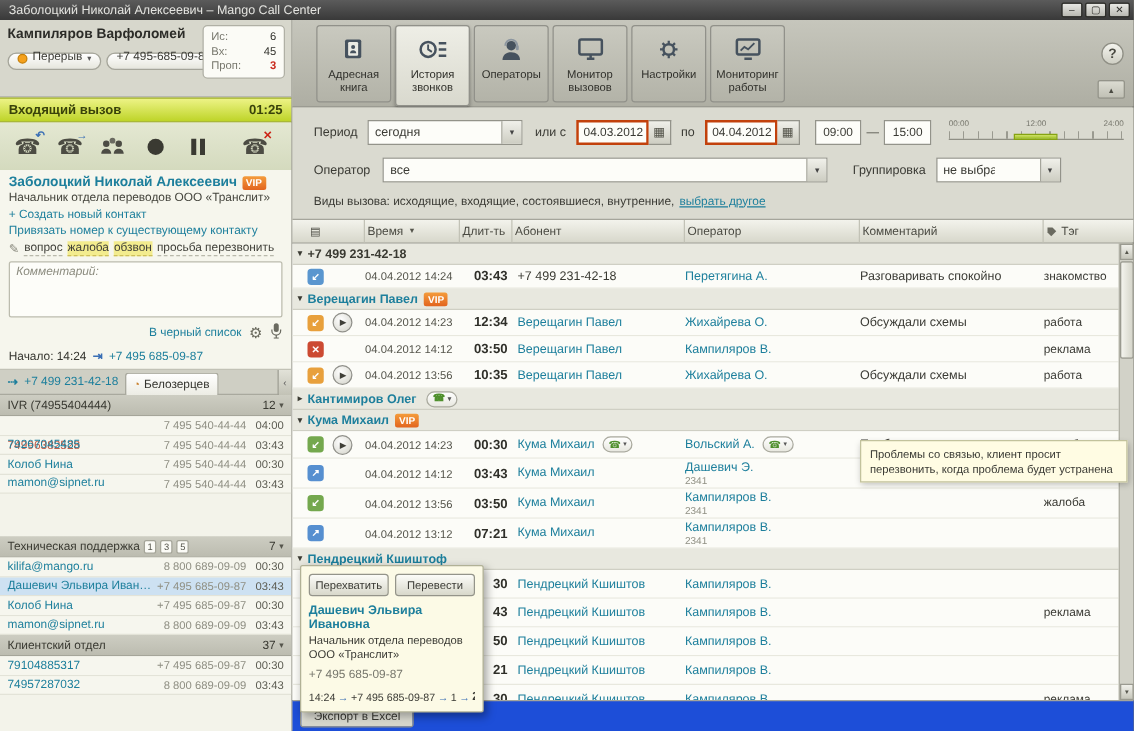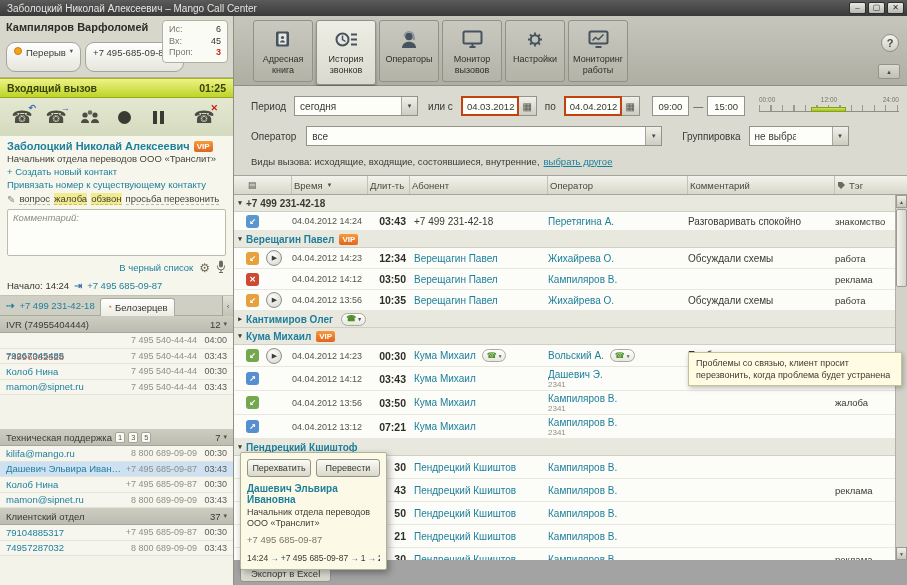--- a/index.html
+++ b/index.html
@@ -8,21 +8,21 @@
 
 .titlebar{position:absolute;top:0;left:0;right:0;height:16px;background:linear-gradient(#5b5b5b,#393939);display:flex;align-items:center;padding:0 3px 0 7px;z-index:40;}
 .titlebar .title{color:#e4e4e0;font-size:10px;flex:1;white-space:nowrap;overflow:hidden;}
 .winbtns{display:flex;gap:2px;}
 .winbtn{width:17px;height:12px;background:linear-gradient(#e8e8e4,#b9b9b2);border:1px solid #2e2e2a;border-radius:2px;font-size:8px;line-height:10px;text-align:center;color:#2e2e2a;cursor:default;}
 
 .sidebar{position:absolute;top:16px;left:0;width:234px;bottom:0;background:#e8e8df;border-right:1px solid #8f8f85;}
 .agent-panel{position:absolute;top:0;left:0;right:0;height:62px;background:#d7d7cc;border-bottom:1px solid #b0b0a5;padding:5px 6px;}
 .agent-name{font-size:11px;font-weight:bold;color:#2c2c28;}
 .agent-controls{position:absolute;left:6px;top:26px;display:flex;gap:4px;}
-.dd{display:flex;align-items:flex-start;gap:4px;height:30px;padding:4px 7px;background:linear-gradient(#ffffff,#e6e6dd);border:1px solid #a5a59a;border-radius:9px;font-size:9.5px;color:#3a3a34;cursor:default;}
+.dd{display:flex;align-items:flex-end;gap:4px;height:14px;padding:4px 7px;background:linear-gradient(#ffffff,#e6e6dd);border:1px solid #a5a59a;border-radius:9px;font-size:9.5px;color:#3a3a34;cursor:default;}
 .dot{width:8px;height:8px;border-radius:50%;background:#f5a11c;border:1px solid #c57f08;}
 .caret{font-size:6.5px;color:#555;}
 .stats{position:absolute;top:4px;right:5px;width:66px;background:#fbfbf6;border:1px solid #b0b0a5;border-radius:4px;padding:3px 6px;}
 .stats .row{display:flex;justify-content:space-between;font-size:9px;color:#77776d;line-height:11.5px;}
 .stats .val{color:#35352f;}
 .stats .val.red{color:#c92a1d;font-weight:bold;}
 .incoming-bar{position:absolute;top:62px;left:0;right:0;height:20px;background:linear-gradient(#edf386,#bed428);border-top:1px solid #a3b517;border-bottom:1px solid #98aa10;display:flex;align-items:center;justify-content:space-between;padding:0 7px;font-size:10.5px;font-weight:bold;color:#39420a;}
 .call-controls{position:absolute;top:82px;left:0;right:0;height:38px;background:linear-gradient(#e4e8d2,#d4dabe);display:flex;align-items:center;gap:6px;padding:0 8px;}
 .ctl{position:relative;width:28px;height:28px;display:flex;align-items:center;justify-content:center;cursor:default;}
 .ctl .ph{font-size:17px;color:#4c4c43;}
@@ -133,21 +133,21 @@
 .cicon.missed-red{background:#cc4a32;}
 .cicon.in-green{background:#74a84e;}
 .cicon.out-blue{background:#568fd0;}
 .pchip{display:inline-flex;align-items:center;gap:2px;height:13px;background:linear-gradient(#ffffff,#e8e8e0);border:1px solid #a9a99e;border-radius:7px;padding:0 4px;margin-left:3px;cursor:default;}
 .pc-ph{color:#4e8f2c;font-size:8px;line-height:8px;}
 .pc-car{font-size:5.5px;color:#555;}
 .vscroll{position:absolute;top:179px;right:0;bottom:25px;width:12px;background:#d2d2c8;border-left:1px solid #b0b0a5;}
 .sb-up,.sb-down{position:absolute;left:0;width:11px;height:13px;background:linear-gradient(#f0f0ea,#c6c6bb);border:1px solid #9a9a90;font-size:5px;color:#55554c;display:flex;align-items:center;justify-content:center;}
 .sb-up{top:0;}.sb-down{bottom:0;}
 .sb-thumb{position:absolute;left:0;top:14px;width:11px;height:78px;background:linear-gradient(90deg,#f4f4ee,#d5d5ca);border:1px solid #9a9a90;border-radius:2px;}
-.bottombar{position:absolute;left:0;right:0;bottom:0;height:25px;background:#a3a3a3;border-top:1px solid #a5a59b;display:flex;align-items:center;padding:0 6px;}
+.bottombar{position:absolute;left:0;right:0;bottom:0;height:25px;background:#1d4ed8;border-top:1px solid #a5a59b;display:flex;align-items:center;padding:0 6px;}
 .export-btn{height:18px;padding:0 10px;background:linear-gradient(#f6f6f0,#d5d5c9);border:1px solid #93938a;border-radius:3px;font-size:9.5px;color:#3a3a34;font-family:inherit;cursor:default;}
 
 .popup{position:absolute;left:240px;top:452px;width:147px;background:#fcfae6;border:1px solid #b1b196;border-radius:2px;box-shadow:2px 3px 7px rgba(0,0,0,.35);padding:6px;z-index:30;}
 .popup-btns{display:flex;gap:5px;margin-bottom:6px;}
 .pbtn{flex:1;height:18px;background:linear-gradient(#fcfcf8,#d8d8cb);border:1px solid #94948a;border-radius:3px;font-size:9px;color:#3a3a34;font-family:inherit;cursor:default;}
 .popup-name{color:#1d7f9c;font-weight:bold;font-size:10px;margin-bottom:2px;}
 .popup-pos{font-size:9px;color:#3a3a34;line-height:11px;margin-bottom:5px;}
 .popup-phone{font-size:9.5px;color:#77776d;margin-bottom:7px;}
 .popup-route{font-size:8.5px;color:#3a3a34;display:flex;gap:2px;align-items:center;white-space:nowrap;overflow:hidden;}
 .popup-route .arr{color:#3a6fb5;}

